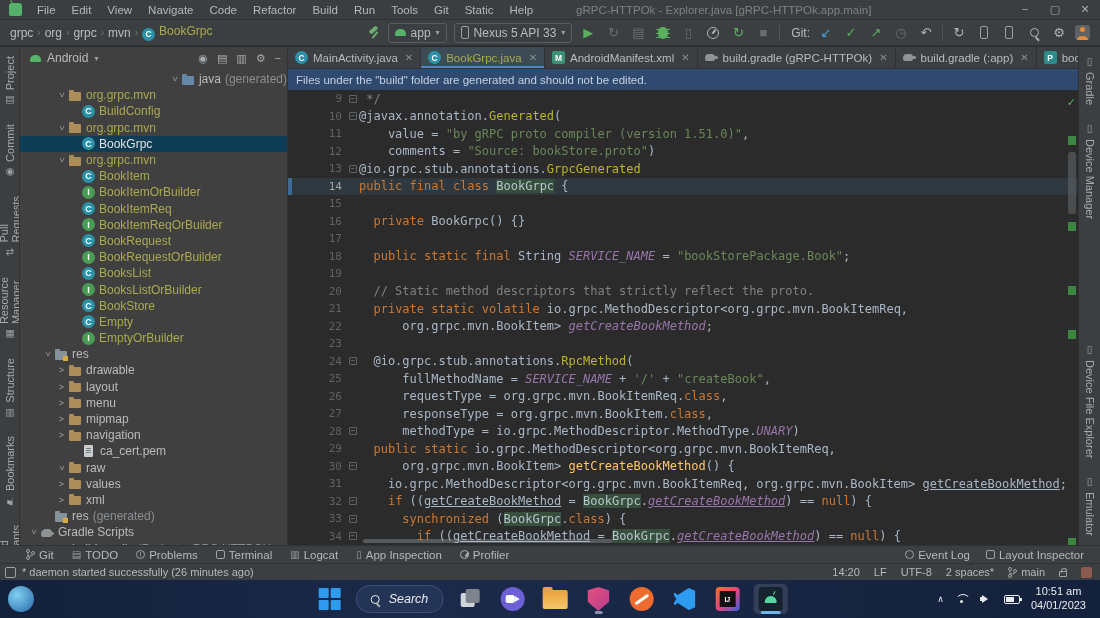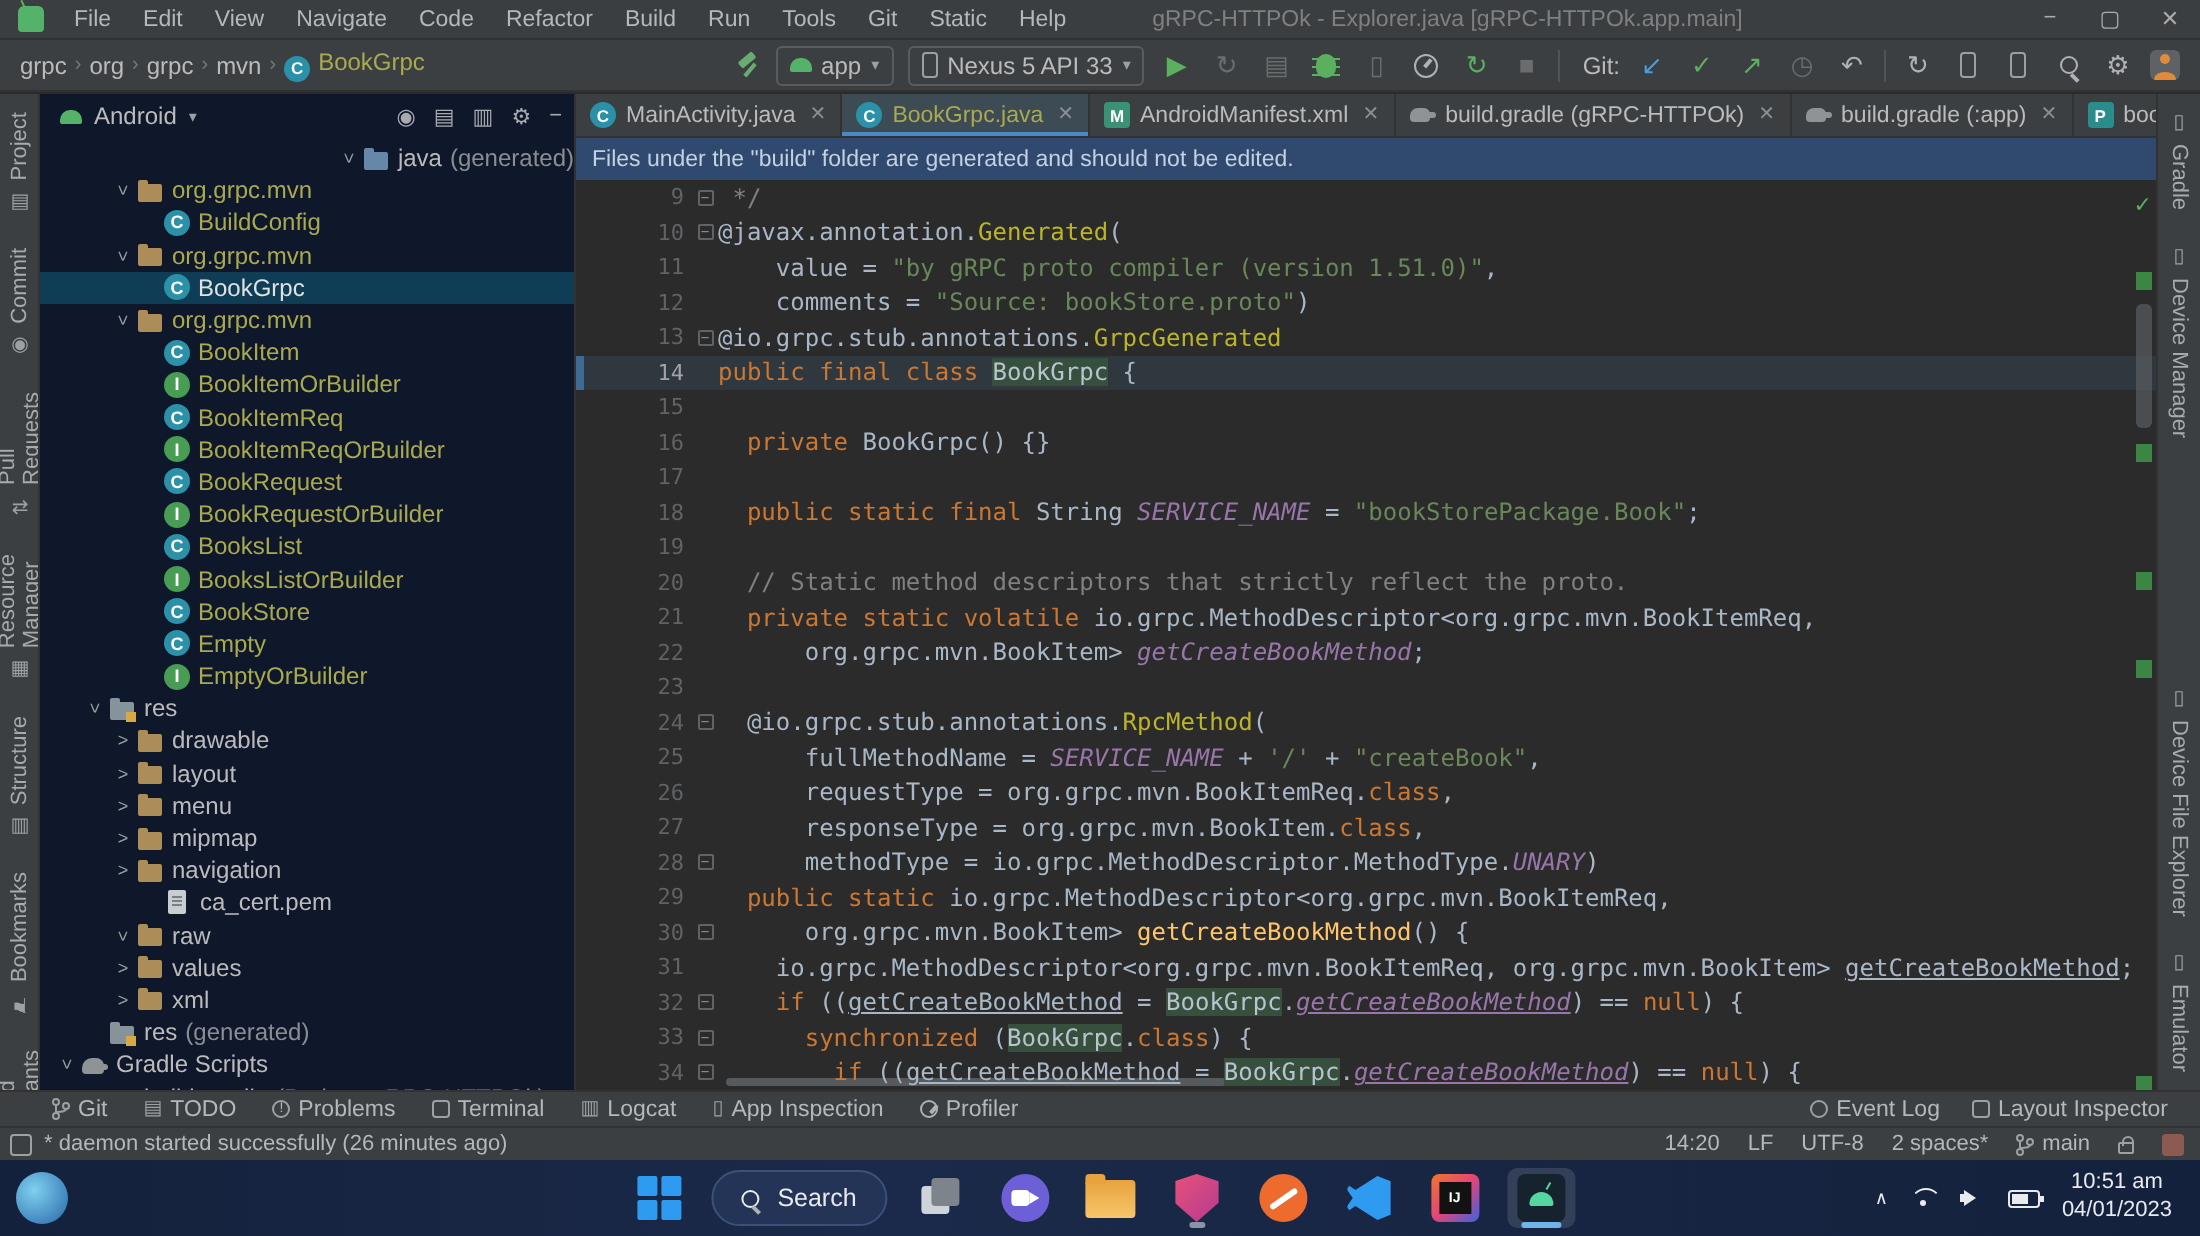--- a/index.html
+++ b/index.html
@@ -50,21 +50,21 @@
   .stripe { background:#3c3f41; display:flex; flex-direction:column; align-items:center; overflow:hidden; font-size:11px; color:#a7abae; }
   .stripe.left { width:20px; border-right:1px solid #323232; }
   .stripe.right { width:22px; border-left:1px solid #323232; }
   .stripe-item { display:flex; align-items:center; gap:5px; cursor:default; }
   .stripe.left .stripe-item { writing-mode:vertical-rl; transform:rotate(180deg); margin:9px 0; }
   .stripe.right .stripe-item { writing-mode:vertical-rl; margin:9px 0; }
   .stripe-ic { font-size:10px; color:#9da1a4; writing-mode:horizontal-tb; }
   .stripe-spacer { flex:1; }
 
   
-  .project { width:268px; background:#0f172a; border-right:1px solid #323232; display:flex; flex-direction:column; overflow:hidden; }
+  .project { width:268px; background:#404040; border-right:1px solid #323232; display:flex; flex-direction:column; overflow:hidden; }
   .proj-header { height:22px; display:flex; align-items:center; font-size:12px; padding:0 6px; gap:6px; flex:none; }
   .proj-header .droid-ic { margin-left:4px; }
   .ph-icons { margin-left:auto; display:flex; gap:9px; color:#a7abae; font-size:11px; }
   .tree { flex:1; overflow:hidden; font-size:12px; padding-top:2px; }
   .tree-row { height:16.2px; display:flex; align-items:center; white-space:nowrap; }
   .tree-row.selected { background:#0e3d55; }
   .chev { width:11px; font-size:9px; color:#9da0a3; text-align:center; flex:none; display:inline-block; }
   .chev.open { transform:rotate(90deg); }
   .ti { width:14px; height:13px; flex:none; margin:0 4px 0 1px; position:relative; font-size:9px; display:flex; align-items:center; justify-content:center; }
   .ti-folder::before, .ti-package::before, .ti-java-folder::before, .ti-res-folder::before {
@@ -141,21 +141,21 @@
   
   .taskbar { position:absolute; left:0; right:0; bottom:0; height:38px; background:linear-gradient(90deg,#14213c,#1b2a4a 40%,#14213c); display:flex; align-items:center; color:#e8eaee; }
   .tb-widgets { width:26px; height:26px; border-radius:50%; margin-left:8px; background:radial-gradient(circle at 35% 35%,#7fd0f0,#2667a8); }
   .tb-center { position:absolute; left:50%; transform:translateX(-50%); display:flex; align-items:center; gap:9px; }
   .tb-app { width:34px; height:30px; border-radius:5px; display:flex; align-items:center; justify-content:center; position:relative; }
   .tb-app.open::after { content:""; position:absolute; bottom:0px; left:13px; width:8px; height:3px; border-radius:2px; background:#8a93a5; }
   .tb-app.active-app { background:rgba(255,255,255,0.12); }
   .tb-app.active-app::after { content:""; position:absolute; bottom:0px; left:7px; width:20px; height:3px; border-radius:2px; background:#6fb3e8; }
   .win-start { width:22px; height:22px; display:grid; grid-template-columns:10px 10px; grid-template-rows:10px 10px; gap:2px; }
   .win-start i { background:#2f9bf0; border-radius:1px; }
-  .search-pill { height:28px; border-radius:14px; background:#233457; border:1px solid #3c5078; display:flex; align-items:center; gap:9px; padding:0 14px; font-size:12.5px; color:#e8eaee; }
+  .search-pill { height:28px; border-radius:14px; background:#233457; border:1px solid #3c5078; display:flex; align-items:center; gap:9px; padding:0 14px; font-size:12.5px; color:#e8eaee;font-style:italic; }
   .taskview { width:22px; height:22px; position:relative; }
   .taskview::before { content:""; position:absolute; left:2px; top:5px; width:14px; height:14px; background:#cfd4da; border-radius:2px; }
   .taskview::after { content:""; position:absolute; left:7px; top:1px; width:14px; height:14px; background:#7d848c; border-radius:2px; }
   .chat-ic { width:24px; height:24px; border-radius:50%; background:#6d5fd6; position:relative; }
   .chat-ic::before { content:""; position:absolute; left:5px; top:8px; width:9px; height:8px; background:#fff; border-radius:2px; }
   .chat-ic::after { content:""; position:absolute; left:14px; top:9px; border-left:5px solid #fff; border-top:3px solid transparent; border-bottom:3px solid transparent; }
   .folder-ic { width:25px; height:19px; position:relative; }
   .folder-ic::before { content:""; position:absolute; left:0; top:0; width:25px; height:19px; border-radius:2px; background:linear-gradient(#e8a33d,#f6c56b); }
   .folder-ic::after { content:""; position:absolute; left:0; top:-3px; width:10px; height:5px; border-radius:2px 2px 0 0; background:#e8a33d; }
   .shield-ic { width:22px; height:24px; background:linear-gradient(135deg,#e8507a,#b43b8f); clip-path:polygon(50% 0,100% 15%,100% 60%,50% 100%,0 60%,0 15%); }

